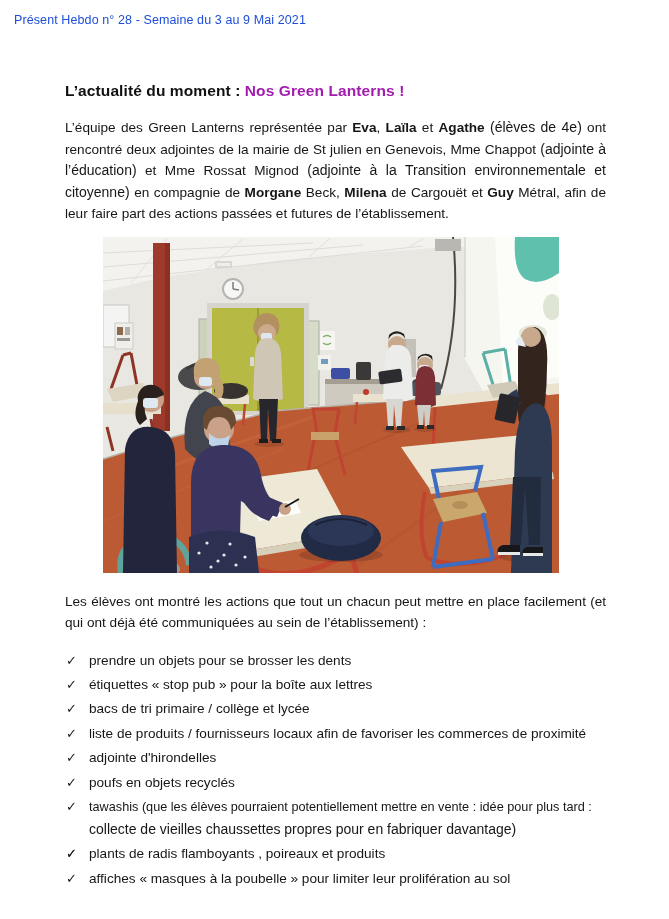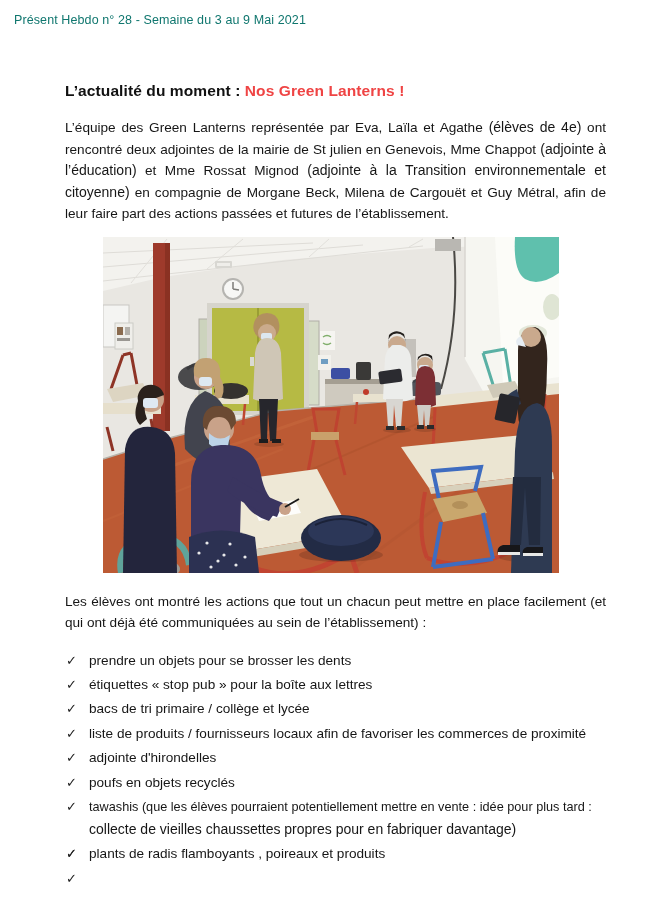--- a/index.html
+++ b/index.html
@@ -4,32 +4,32 @@
 <style>
   * { margin:0; padding:0; box-sizing:border-box; }
   html,body { background:#ffffff; }
   body {
     width:669px; height:919px; position:relative;
     font-family:"Liberation Sans", sans-serif; color:#111;
     overflow:hidden;
   }
   .page-header {
     position:absolute; left:14px; top:13px;
-    font-size:12.5px; color:#0f766e; letter-spacing:.1px;
+    font-size:12.5px; color:#1d4ed8; letter-spacing:.1px;
   }
   .content {
     position:absolute; left:65px; top:82px; width:541px;
   }
   h1.title {
     font-size:15.5px; font-weight:bold; margin-bottom:17px; letter-spacing:.1px;
   }
   .para {
     font-size:13.6px; line-height:21.5px; text-align:justify; color:#161616;
   }
-  .para .b { font-weight:normal; }
+  .para .b { font-weight:bold; }
   .para .small, .checklist .small { font-size:14px; }
   .checklist .sub { font-size:12.7px;margin-top:24px; }
   .photo-wrap {
     width:456px; height:336px; margin:12px 0 18px 38px; position:relative;
     background:#e9e7e2; overflow:hidden;
   }
   .photo-wrap svg { display:block; }
   .body-para { margin-bottom:16px; }
   ul.checklist {
     list-style:none; margin-top:3px;
@@ -44,21 +44,21 @@
   }
   .intro { margin-bottom:0; }
 </style>
 </head>
 <body>
 
 <div class="page-header">Présent Hebdo n° 28 - Semaine du 3 au 9 Mai 2021</div>
 
 <div class="content">
 
-  <h1 class="title"><span>L’actualité du moment : </span><span id="title-hl" style="color: #ef4444;">Nos Green Lanterns !</span></h1>
+  <h1 class="title"><span>L’actualité du moment : </span><span id="title-hl" style="color: #a21caf;">Nos Green Lanterns !</span></h1>
 
   <p class="para intro"><span>L’équipe des Green Lanterns représentée par </span><span class="b">Eva</span><span>, </span><span class="b">Laïla</span><span> et </span><span class="b">Agathe</span><span class="small"> </span><span class="small">(élèves de 4e)</span><span> ont rencontré deux adjointes de la mairie de St julien en Genevois, Mme Chappot </span><span class="small">(adjointe à  l’éducation)</span><span> et Mme Rossat Mignod </span><span class="small">(adjointe à la Transition environnementale et citoyenne)</span><span> en compagnie de  </span><span class="b">Morgane</span><span> Beck, </span><span class="b">Milena</span><span> de Cargouët et </span><span class="b">Guy</span><span> Métral, afin de leur faire part des actions passées et futures de l’établissement.</span></p>
 
   <div class="photo-wrap">
     <svg width="456" height="336" viewBox="0 0 456 336">
 
       <rect x="0" y="0" width="456" height="336" fill="#e9e7e2"></rect>
 
       <polygon points="0,0 456,0 456,6 330,11 180,23 60,40 0,54" fill="#f3f2ee"></polygon>
       <path d="M0,16 L210,6 M0,30 L260,8 M0,44 L320,9" stroke="#dedcd7" stroke-width="1" fill="none"></path>
@@ -257,16 +257,16 @@
       <li><span class="marker">✓</span><span><span>adjointe d'hirondelles</span></span></li>
 
       <li><span class="marker">✓</span><span><span>poufs en objets recyclés</span></span></li>
 
       <li><span class="marker">✓</span><span><span class="sub">tawashis (que les élèves pourraient potentiellement mettre en vente : idée pour plus tard :</span><br><span class="small">collecte de vieilles chaussettes propres pour en fabriquer davantage)</span></span></li>
 
       <li><span class="marker">✓</span></li>
 
       <li><span class="marker">✓</span><span><span>plants de radis flamboyants , poireaux et produits</span></span></li>
 
-      <li><span class="marker">✓</span></li>
+      <li><span class="marker">✓</span><span><span>affiches « masques à la poubelle » pour limiter leur prolifération au sol</span></span></li>
     </ul>
 
 </div>
 
 </body></html>

